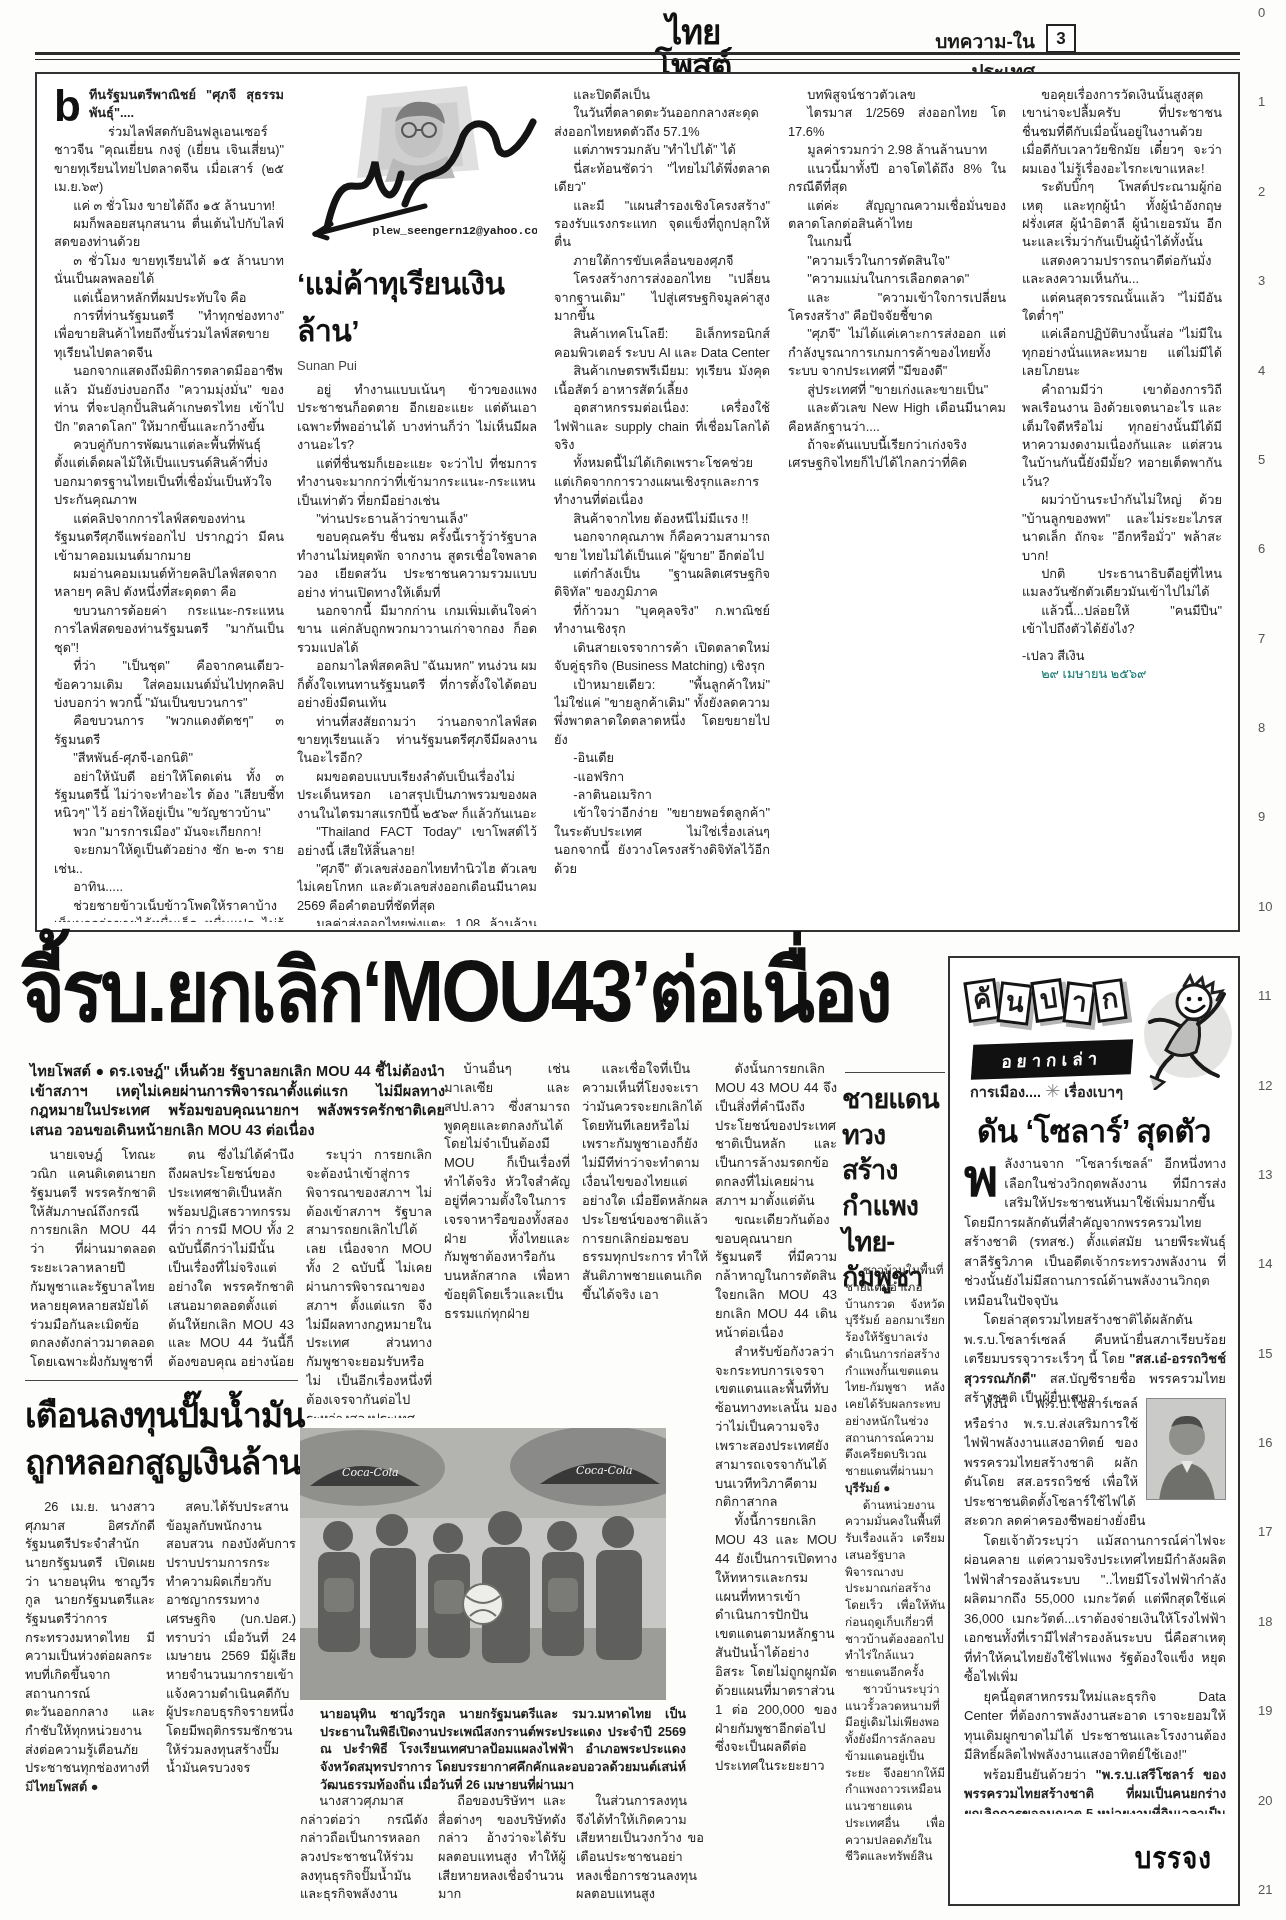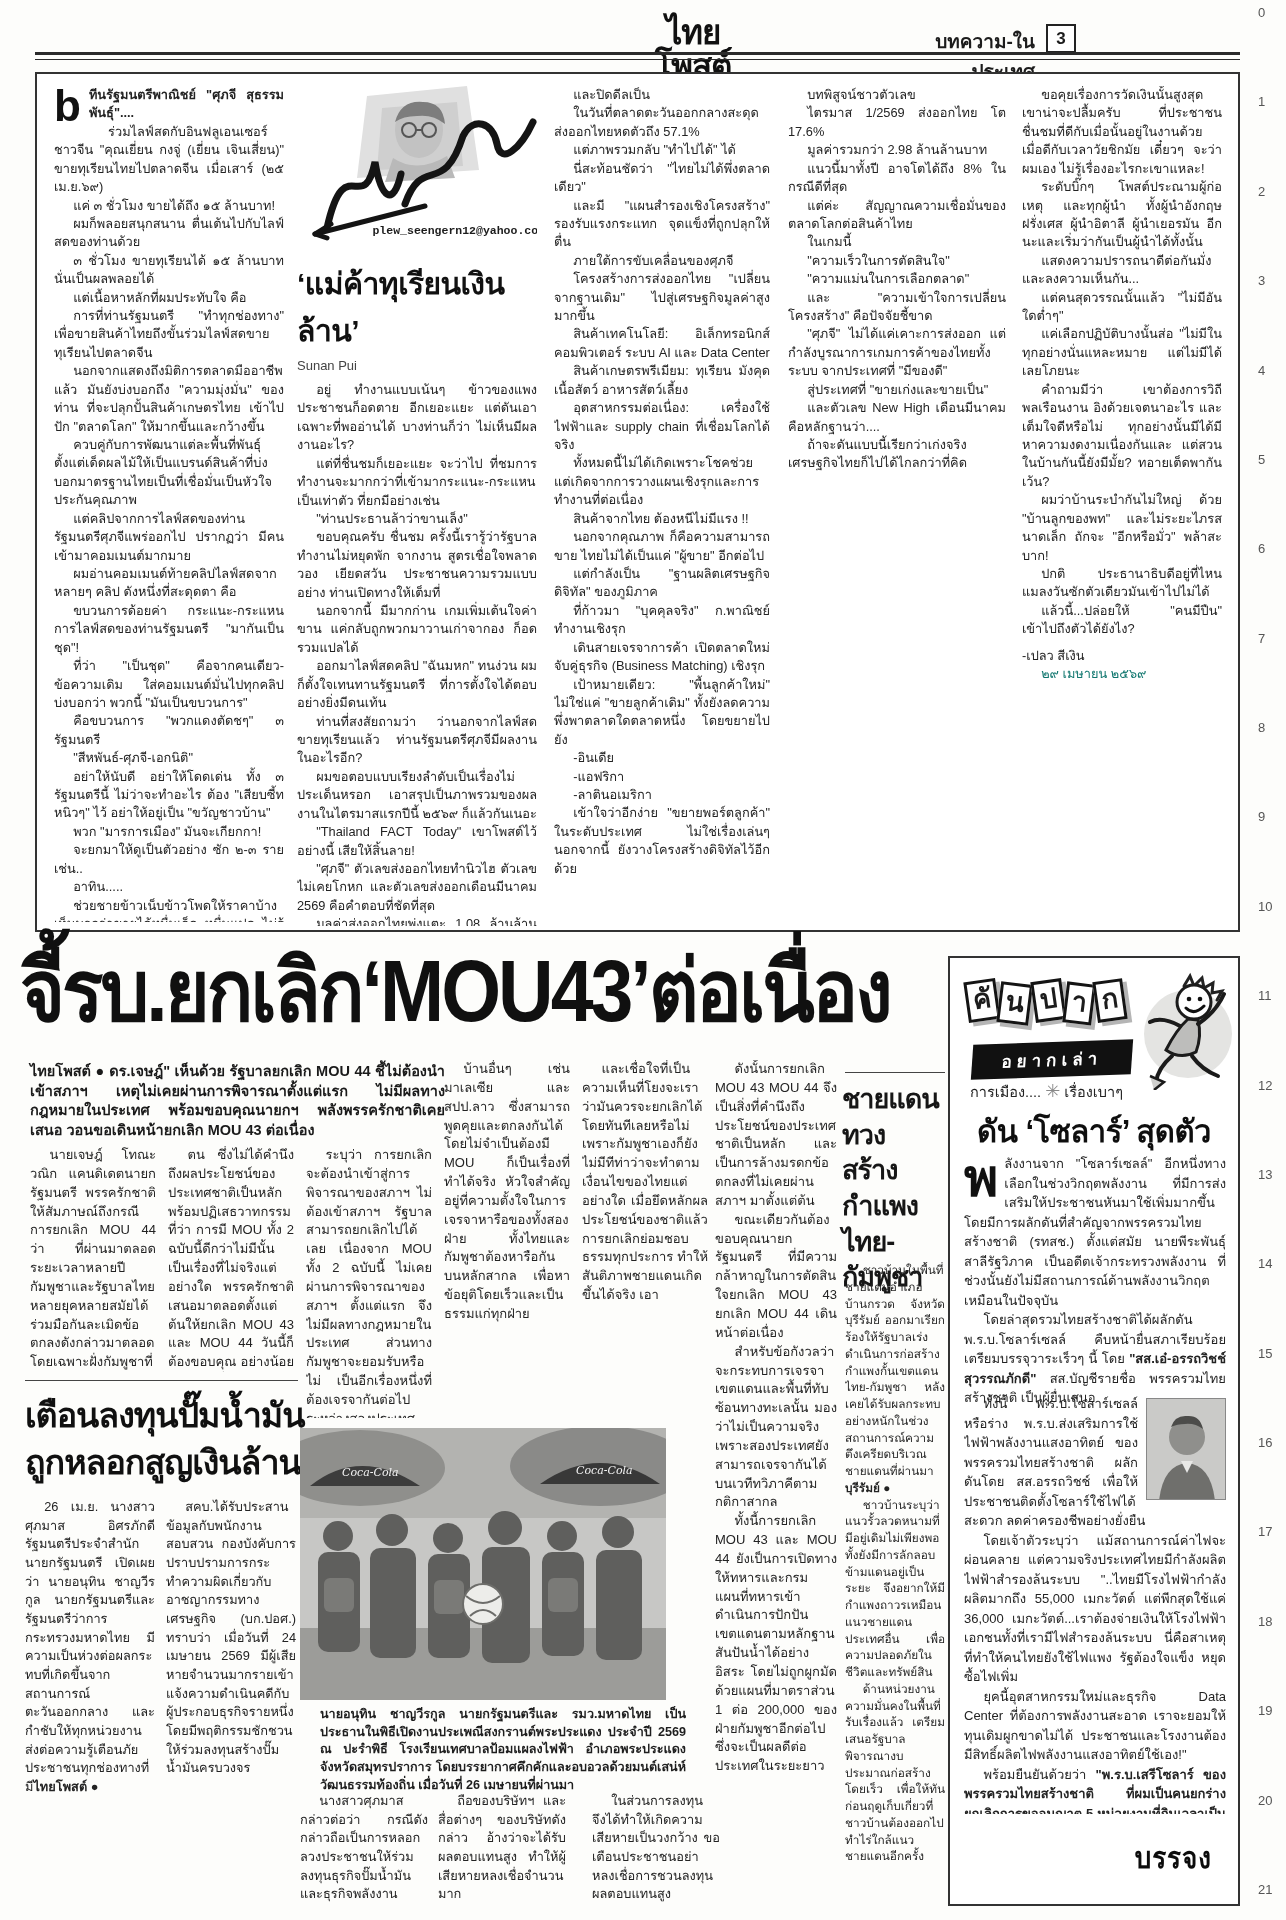--- a/index.html
+++ b/index.html
@@ -59,21 +59,21 @@
   .photo-frame { left:300px; top:1428px; width:366px; height:272px; background:#b9b9b9; overflow:hidden; }
   .photo-caption { left:300px; top:1706px; width:366px; font-size:12.6px; font-weight:700; line-height:1.4; text-align:justify; color:#1e1e1e;margin-left:20px; }
 
   
   .kanpak-box { left:948px; top:956px; width:292px; height:950px; border:2px solid #333; background:#fff; }
   .kanpak-logo-row { position:absolute; top:22px; left:16px; width:190px; }
   .kanpak-tile { display:inline-block; background:#fff; border:3px solid #141414; box-shadow:4px 4px 0 #b5b5b5; font-size:27px; font-weight:900; line-height:1; padding:3px 4px 5px; margin-right:1px; }
   .kanpak-tile:nth-child(odd){ transform:rotate(-8deg); }
   .kanpak-tile:nth-child(even){ transform:rotate(7deg) translateY(3px); }
   .kanpak-banner { position:absolute; top:84px; left:22px; width:160px; background:#111; color:#fff; font-size:17px; font-weight:800; letter-spacing:5px; text-align:center; padding:4px 0; transform:rotate(-2deg) skewX(-6deg); }
-  .kanpak-tagline { position:absolute; top:122px; left:20px; font-size:14.5px; font-weight:400; color:#222; }
+  .kanpak-tagline { position:absolute; top:122px; left:20px; font-size:14.5px; font-weight:700; color:#222; }
   .kanpak-star { color:#888; font-size:18px; }
   .kanpak-headline { position:absolute; top:148px; left:0; width:100%; text-align:center; font-size:31px; font-weight:800; letter-spacing:-0.5px; color:#0e0e0e; }
   .kanpak-body { position:absolute; top:196px; left:14px; width:262px; height:690px; overflow:hidden; }
   .kanpak-body .para { font-size:13px; line-height:1.5; }
   .kanpak-photo { float:right; width:80px; height:102px; margin:4px 0 6px 8px; background:#c4c4c4; border:1px solid #888; position:relative; overflow:hidden; }
   .dropcap { float:left; font-size:52px; font-weight:900; line-height:.82; margin:3px 6px 0 0; color:#111; }
   .kanpak-sign { position:absolute; bottom:26px; right:26px; font-size:26px; font-weight:900; letter-spacing:1px; transform:scaleY(1.15); color:#0c0c0c; }
   b { font-weight:700; }
 </style>
 </head>
@@ -221,22 +221,22 @@
     </div>
 
   <div class="abs border-rule"></div>
   <div class="abs border-subhead">
     <div>ชายแดนทวง</div>
     <div>สร้างกำแพง</div>
     <div>ไทย-กัมพูชา</div>
   </div>
   <div class="abs col border-body">
       <p class="para"> ชาวบ้านในพื้นที่ชายแดนอำเภอบ้านกรวด จังหวัดบุรีรัมย์ ออกมาเรียกร้องให้รัฐบาลเร่งดำเนินการก่อสร้างกำแพงกั้นเขตแดนไทย-กัมพูชา หลังเคยได้รับผลกระทบอย่างหนักในช่วงสถานการณ์ความตึงเครียดบริเวณชายแดนที่ผ่านมา<b>บุรีรัมย์ ●</b></p>
+      <p class="para">ด้านหน่วยงานความมั่นคงในพื้นที่รับเรื่องแล้ว เตรียมเสนอรัฐบาลพิจารณางบประมาณก่อสร้างโดยเร็ว เพื่อให้ทันก่อนฤดูเก็บเกี่ยวที่ชาวบ้านต้องออกไปทำไร่ใกล้แนวชายแดนอีกครั้ง</p>
       <p class="para">ชาวบ้านระบุว่า แนวรั้วลวดหนามที่มีอยู่เดิมไม่เพียงพอ ทั้งยังมีการลักลอบข้ามแดนอยู่เป็นระยะ จึงอยากให้มีกำแพงถาวรเหมือนแนวชายแดนประเทศอื่น เพื่อความปลอดภัยในชีวิตและทรัพย์สิน</p>
-      <p class="para">ด้านหน่วยงานความมั่นคงในพื้นที่รับเรื่องแล้ว เตรียมเสนอรัฐบาลพิจารณางบประมาณก่อสร้างโดยเร็ว เพื่อให้ทันก่อนฤดูเก็บเกี่ยวที่ชาวบ้านต้องออกไปทำไร่ใกล้แนวชายแดนอีกครั้ง</p>
     </div>
 
   <div class="abs fuel-rule"></div>
   <div class="abs fuel-headline">
     <div>เตือนลงทุนปั๊มน้ำมัน</div>
     <div>ถูกหลอกสูญเงินล้าน</div>
   </div>
   <div class="abs col fuel-col" style="left:25px;  top:1498px; width:130px; height:408px;">
       <p class="para"> 26 เม.ย. นางสาวศุภมาส อิศรภักดี รัฐมนตรีประจำสำนักนายกรัฐมนตรี เปิดเผยว่า นายอนุทิน ชาญวีรกูล นายกรัฐมนตรีและรัฐมนตรีว่าการกระทรวงมหาดไทย มีความเป็นห่วงต่อผลกระทบที่เกิดขึ้นจากสถานการณ์ตะวันออกกลาง และกำชับให้ทุกหน่วยงานส่งต่อความรู้เตือนภัยประชาชนทุกช่องทางที่มี<b>ไทยโพสต์ ●</b></p>
     </div>
@@ -279,21 +279,21 @@
     </svg>
   </div>
   <div class="abs photo-caption">นายอนุทิน ชาญวีรกูล นายกรัฐมนตรีและ รมว.มหาดไทย เป็นประธานในพิธีเปิดงานประเพณีสงกรานต์พระประแดง ประจำปี 2569 ณ ปะรำพิธี โรงเรียนเทศบาลป้อมแผลงไฟฟ้า อำเภอพระประแดง จังหวัดสมุทรปราการ โดยบรรยากาศคึกคักและอบอวลด้วยมนต์เสน่ห์วัฒนธรรมท้องถิ่น เมื่อวันที่ 26 เมษายนที่ผ่านมา</div>
 
   <div class="abs col fuel-col" style="left:300px; top:1792px; width:128px; height:114px;">
       <p class="para">นางสาวศุภมาสกล่าวต่อว่า กรณีดังกล่าวถือเป็นการหลอกลวงประชาชนให้ร่วมลงทุนธุรกิจปั๊มน้ำมันและธุรกิจพลังงาน</p>
     </div>
   <div class="abs col fuel-col" style="left:438px; top:1792px; width:128px; height:114px;">
       <p class="para">ถือของบริษัทฯ และสื่อต่างๆ ของบริษัทดังกล่าว อ้างว่าจะได้รับผลตอบแทนสูง ทำให้ผู้เสียหายหลงเชื่อจำนวนมาก</p>
     </div>
-  <div class="abs col fuel-col" style="left:592px; top:1792px; width:128px; height:114px;">
+  <div class="abs col fuel-col" style="left:576px; top:1792px; width:128px; height:114px;">
       <p class="para">ในส่วนการลงทุน จึงได้ทำให้เกิดความเสียหายเป็นวงกว้าง ขอเตือนประชาชนอย่าหลงเชื่อการชวนลงทุนผลตอบแทนสูง</p>
     </div>
 
   <div class="abs kanpak-box">
     <div class="kanpak-logo-row" id="kanpak-tiles"><span class="kanpak-tile">คั</span><span class="kanpak-tile">น</span><span class="kanpak-tile">ป</span><span class="kanpak-tile">า</span><span class="kanpak-tile">ก</span></div>
     <svg class="abs" style="top:14px; left:186px;" width="96" height="118" viewBox="0 0 96 118">
       <circle cx="52" cy="62" r="44" fill="#e4e4e2"></circle>
       <path d="M48,14 l6,-10 4,10 8,-8 2,10 9,-5 -1,10 10,-2 -5,9" stroke="#222" stroke-width="3" fill="none" stroke-linecap="round"></path>
       <circle cx="58" cy="30" r="17" fill="#fff" stroke="#1b1b1b" stroke-width="3"></circle>
       <circle cx="53" cy="27" r="2.3" fill="#111"></circle>

